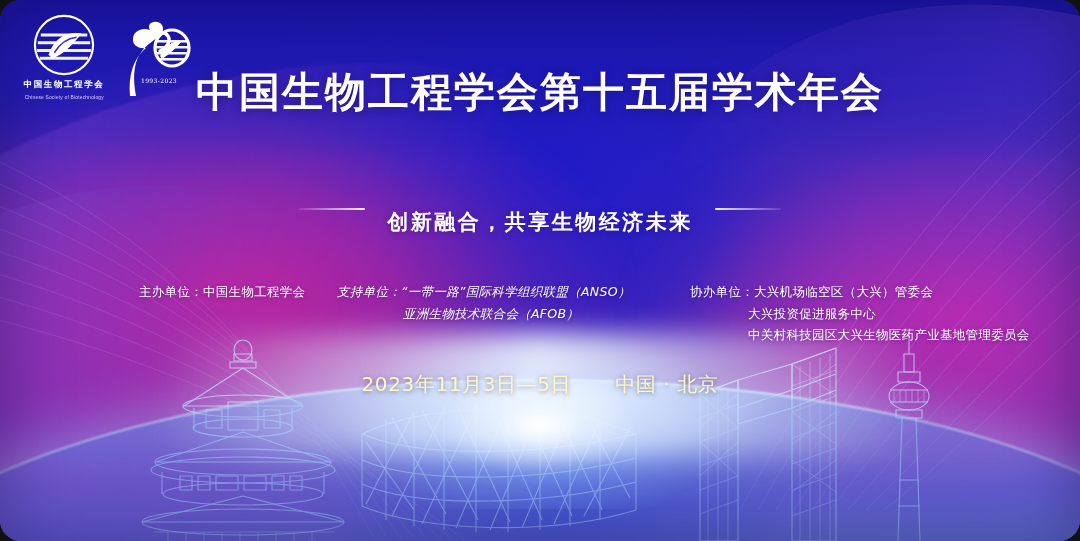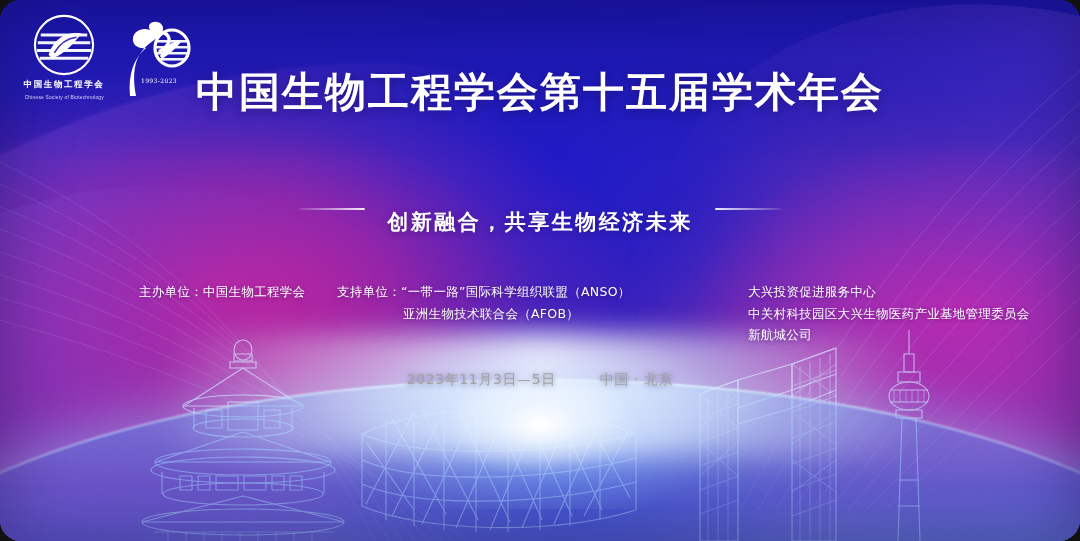--- a/index.html
+++ b/index.html
@@ -159,29 +159,29 @@
     font-weight:600;
     text-shadow:0 1px 6px rgba(30,12,70,.4);
     white-space:nowrap;
   }
 
   .orgs{position:absolute;left:0;right:0;top:281px;}
   .org-col{position:absolute;color:#ffffff;font-size:12.5px;line-height:1.72;letter-spacing:.3px;
            font-family:"DejaVu Sans","Liberation Sans",sans-serif;
            text-shadow:0 1px 4px rgba(30,12,70,.45);white-space:nowrap;}
   .org-host{left:118px;top:0;margin-left:21px;}
-  .org-support{left:337px;top:0;}
+  .org-support{left:337px;top:0;font-style:italic;}
   .org-support .indent{padding-left:66px;}
   .org-co{left:690px;top:0;}
   .org-co .indent{padding-left:58px;}
 
   .date-row{
     position:absolute;left:0;right:0;top:371px;
     display:flex;align-items:center;justify-content:center;gap:44px;
-    color:#a3a3a3;font-size:14px;letter-spacing:.6px;
+    color:#fef9c3;font-size:20px;letter-spacing:.6px;
     font-family:"DejaVu Sans","Liberation Sans",sans-serif;
     text-shadow:0 1px 5px rgba(30,12,70,.5);
   }
 </style>
 </head>
 <body>
 
 <div class="banner">
 
   <div class="bg-base"></div>
@@ -432,23 +432,23 @@
       <div class="org-col org-host">
         <div>主办单位：中国生物工程学会</div>
       </div>
 
       <div class="org-col org-support">
         <div>支持单位：“一带一路”国际科学组织联盟（ANSO）</div>
         <div class="indent">亚洲生物技术联合会（AFOB）</div>
       </div>
 
       <div class="org-col org-co">
+        <div>协办单位：大兴机场临空区（大兴）管委会</div>
         <div class="indent">大兴投资促进服务中心</div>
         <div class="indent">中关村科技园区大兴生物医药产业基地管理委员会</div>
-        <div class="indent">新航城公司</div>
       </div>
 
     </div>
 
     <div class="date-row">
       <span>2023年11月3日—5日</span>
       <span>中国 · 北京</span>
     </div>
 
   </div>

